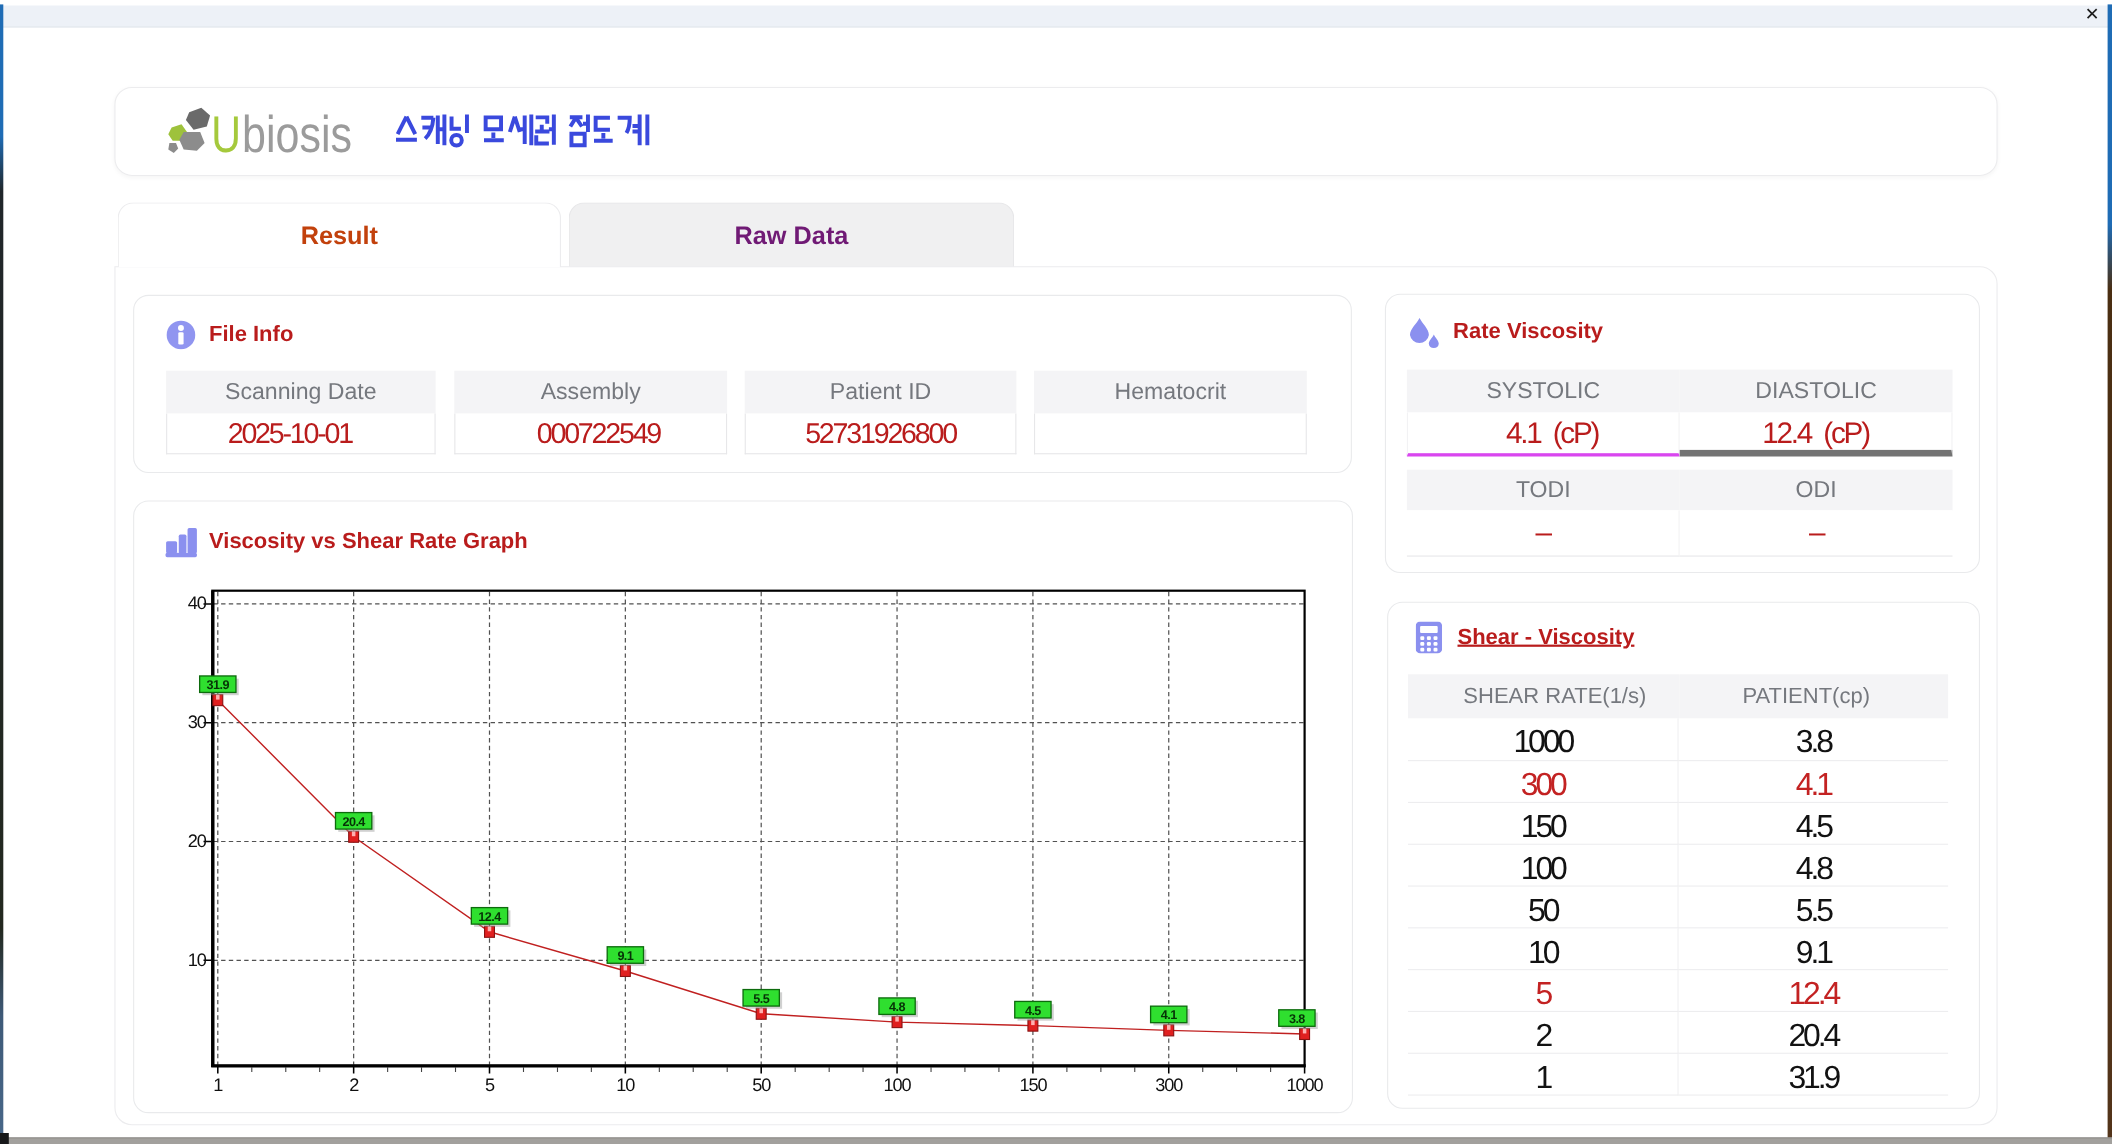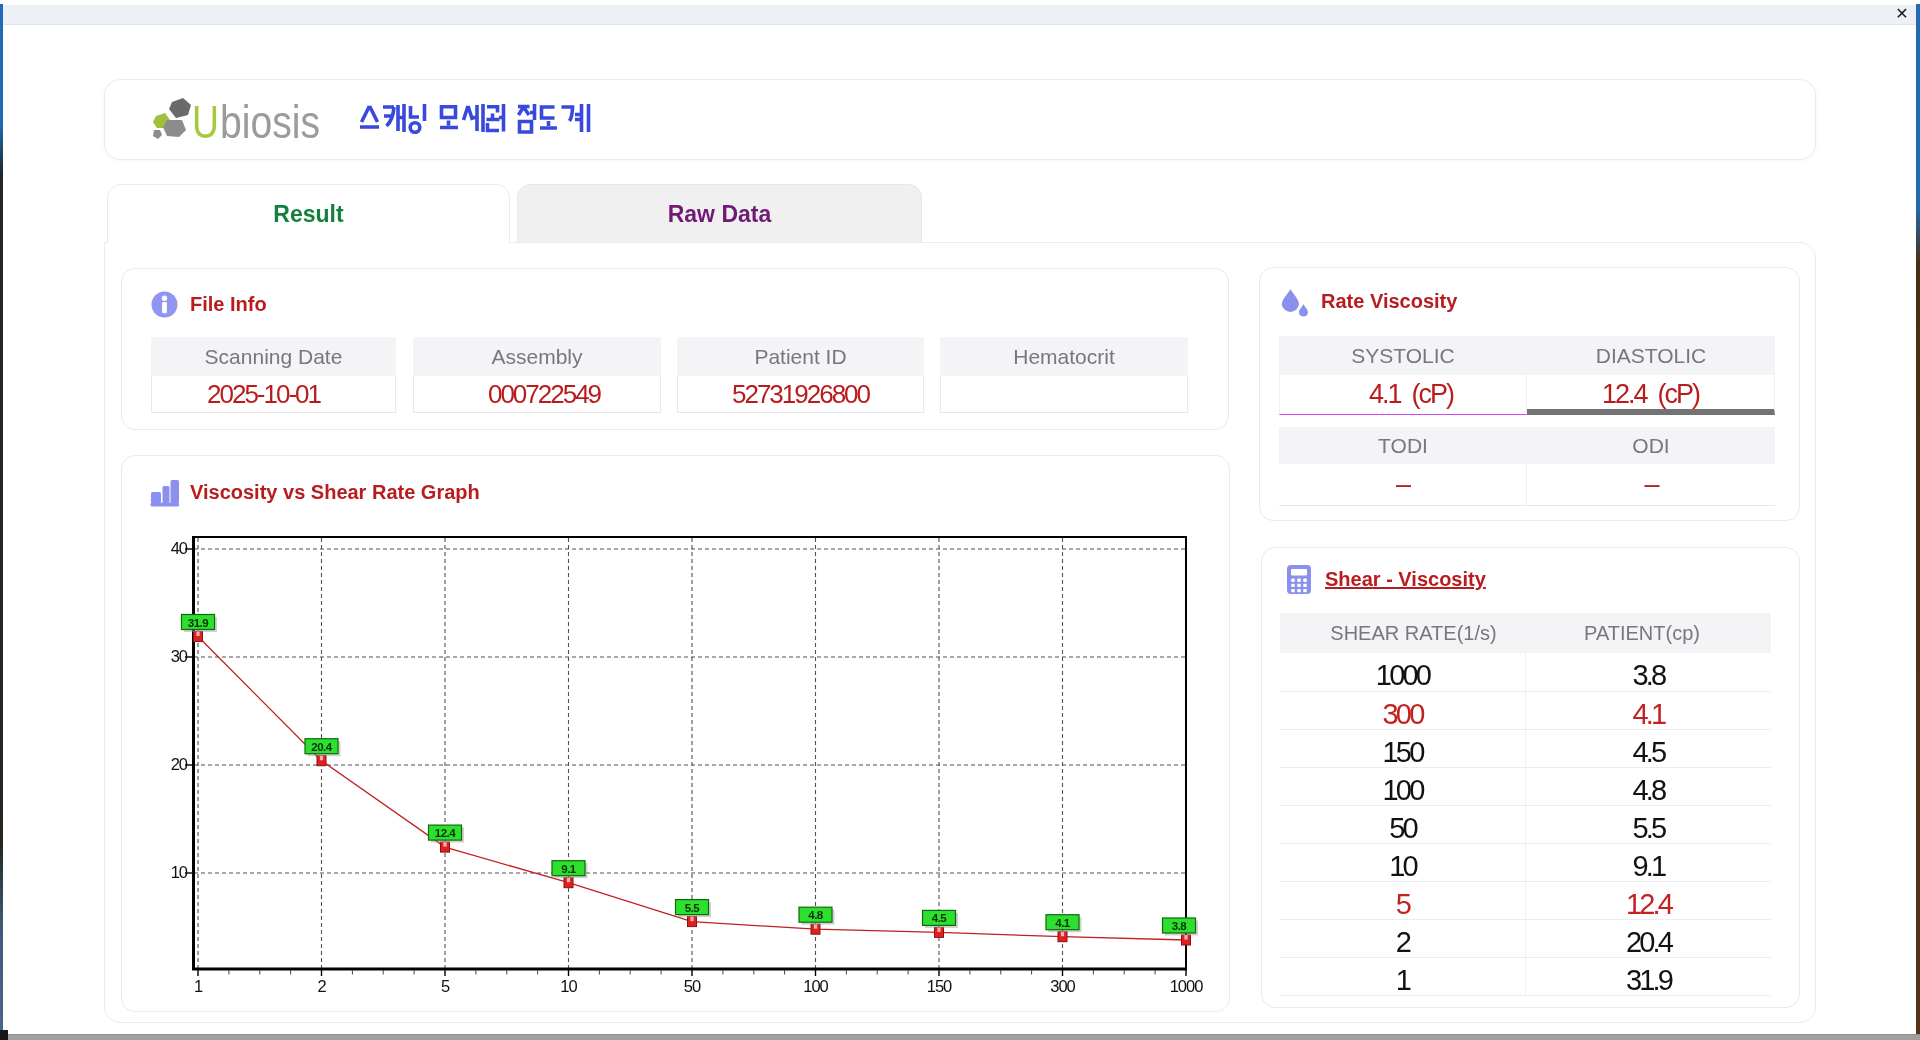--- a/index.html
+++ b/index.html
@@ -18,21 +18,21 @@
   .xbtn { left:1892px; top:4px; width:20px; height:20px; font-size:16px; color:#1a1a1a;
     text-align:center; line-height:20px; }
 
   
   #headercard { left:104px; top:79px; width:1712px; height:81px; background:#fff;
     border:1px solid #ececee; border-radius:16px; box-shadow:0 1px 4px rgba(0,0,0,0.04); }
 
   
   .tab { top:184px; height:59px; border-radius:14px 14px 0 0; font-weight:bold;
     font-size:23px; text-align:center; line-height:58px; }
-  #tab1 { left:107px; width:403px; background:#ffffff; color:#15803d;
+  #tab1 { left:107px; width:403px; background:#ffffff; color:#c2410c;
     border:1px solid #ececee; border-bottom:none; z-index:3; }
   #tab2 { left:517px; width:405px; background:#f0f0f1; color:#701a75;
     border:1px solid #e7e7e9; border-bottom:none; z-index:1; }
 
   
   #mainpanel { left:104px; top:242px; width:1712px; height:781px; background:#fff;
     border:1px solid #ececee; border-radius:0 16px 16px 16px; z-index:2; }
 
   .card { position:absolute; background:#fff; border:1px solid #e9eaec; border-radius:14px; z-index:4; }
   .ctitle { position:absolute; font-weight:bold; font-size:20px; color:#b91c1c; z-index:5;text-align:right; }
@@ -115,21 +115,21 @@
 <div class="vcell" style="left:940px; top:376px; width:248px; height:37px; line-height:36px; font-size:26px; border:1px solid #e7e7e9; border-top:none;"></div>
 
 <div class="card" style="left:1259px; top:267px; width:541px; height:254px;"></div>
 <svg class="abs" style="left:1281px; top:288px;" width="30" height="32" viewBox="0 0 30 32">
   <path d="M9.5 1 C12 6 18 11 18 16.5 A8.7 8.7 0 0 1 0.8 16.5 C0.8 11 7 6 9.5 1 Z" fill="#8b90ef"></path>
   <path d="M22.5 16 C23.8 19 27 21.5 27 24.5 A4.6 4.6 0 0 1 17.9 24.5 C17.9 21.5 21.2 19 22.5 16 Z" fill="#8b90ef"></path>
 </svg>
 <div class="ctitle" style="left:1321px; top:290px;">Rate Viscosity</div>
 <div class="hcell" style="left:1279px; top:336px; width:248px; height:39px; line-height:40px;">SYSTOLIC</div>
 <div class="hcell" style="left:1527px; top:336px; width:248px; height:39px; line-height:40px;">DIASTOLIC</div>
-<div class="vcell" style="left:1279px; top:375px; width:248px; height:40px; line-height:39px; font-size:27px; border-bottom:1px solid #d946ef; border-right:1px solid #efeff1; border-left:1px solid #f2f2f4;"><span style="position:relative;left:8px;">4.1&nbsp;&nbsp;(cP)</span></div>
+<div class="vcell" style="left:1279px; top:375px; width:248px; height:40px; line-height:39px; font-size:27px; border-bottom:3px solid #d946ef; border-right:1px solid #efeff1; border-left:1px solid #f2f2f4;"><span style="position:relative;left:8px;">4.1&nbsp;&nbsp;(cP)</span></div>
 <div class="vcell" style="left:1527px; top:375px; width:248px; height:40px; line-height:39px; font-size:27px; border-bottom:6px solid #737373; border-right:1px solid #f2f2f4;">12.4&nbsp;&nbsp;(cP)</div>
 <div class="hcell" style="left:1279px; top:427px; width:248px; height:37px; line-height:38px;">TODI</div>
 <div class="hcell" style="left:1527px; top:427px; width:248px; height:37px; line-height:38px;">ODI</div>
 <div class="vcell" style="left:1279px; top:464px; width:248px; height:42px; line-height:41px; font-size:27px; border-bottom:1px solid #e7e7e9; border-right:1px solid #efeff1;">–</div>
 <div class="vcell" style="left:1527px; top:464px; width:248px; height:42px; line-height:41px; font-size:27px; border-bottom:1px solid #e7e7e9;">–</div>
 
 <div class="card" style="left:1261px; top:547px; width:539px; height:461px;"></div>
 <svg class="abs" style="left:1287px; top:565px;" width="24" height="29" viewBox="0 0 24 29">
   <rect x="0" y="0" width="24" height="29" rx="4" fill="#8b90ef"></rect>
   <rect x="4" y="4" width="16" height="6.5" rx="1" fill="#fff"></rect>

